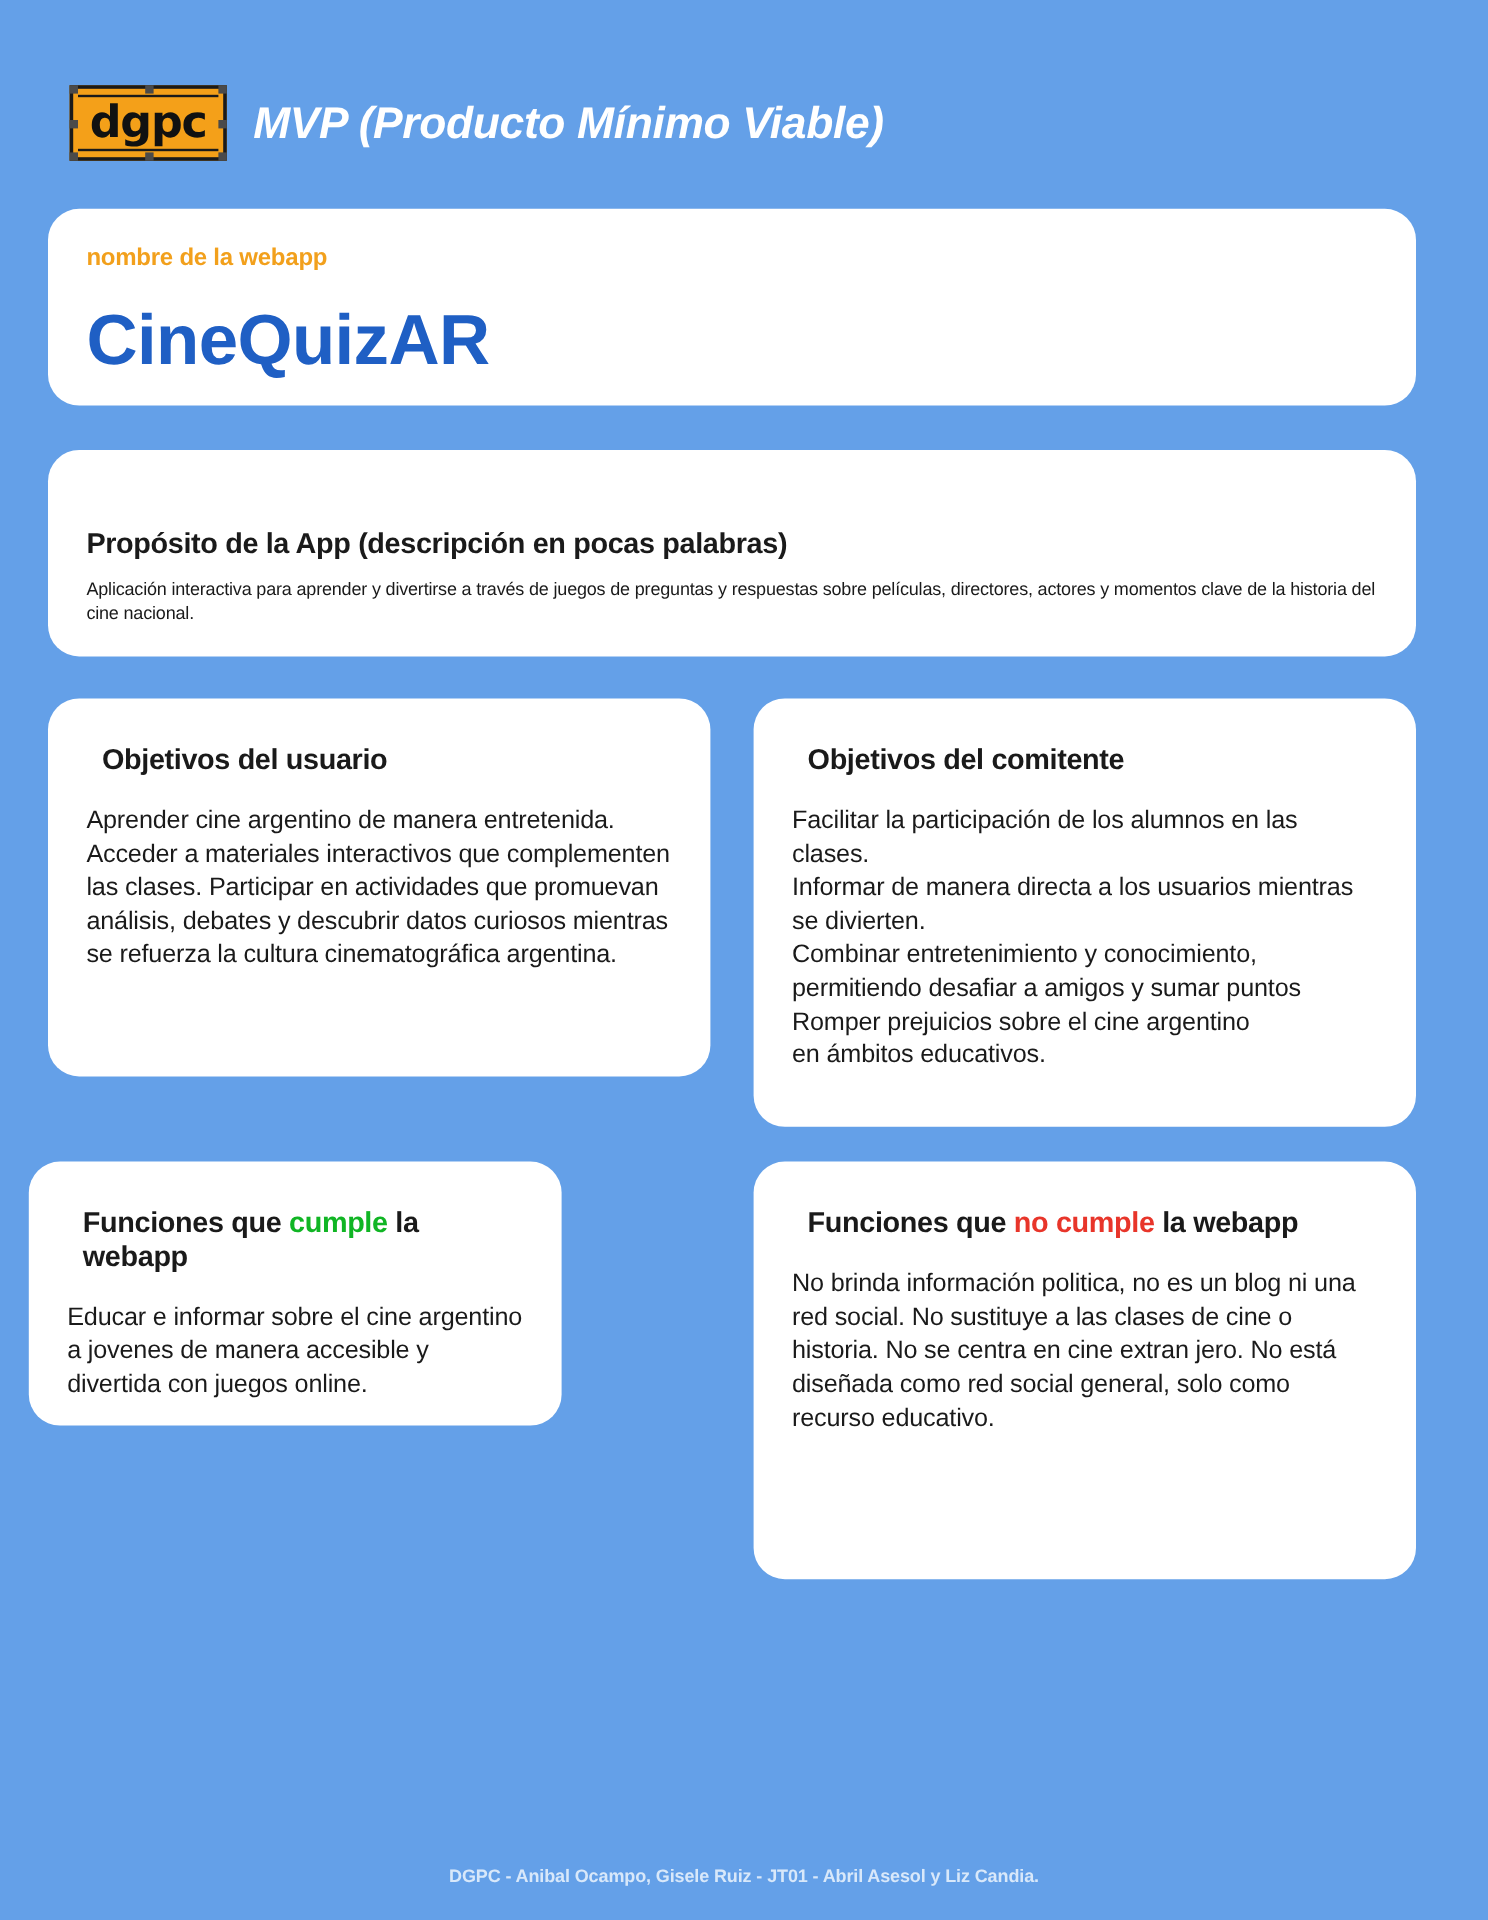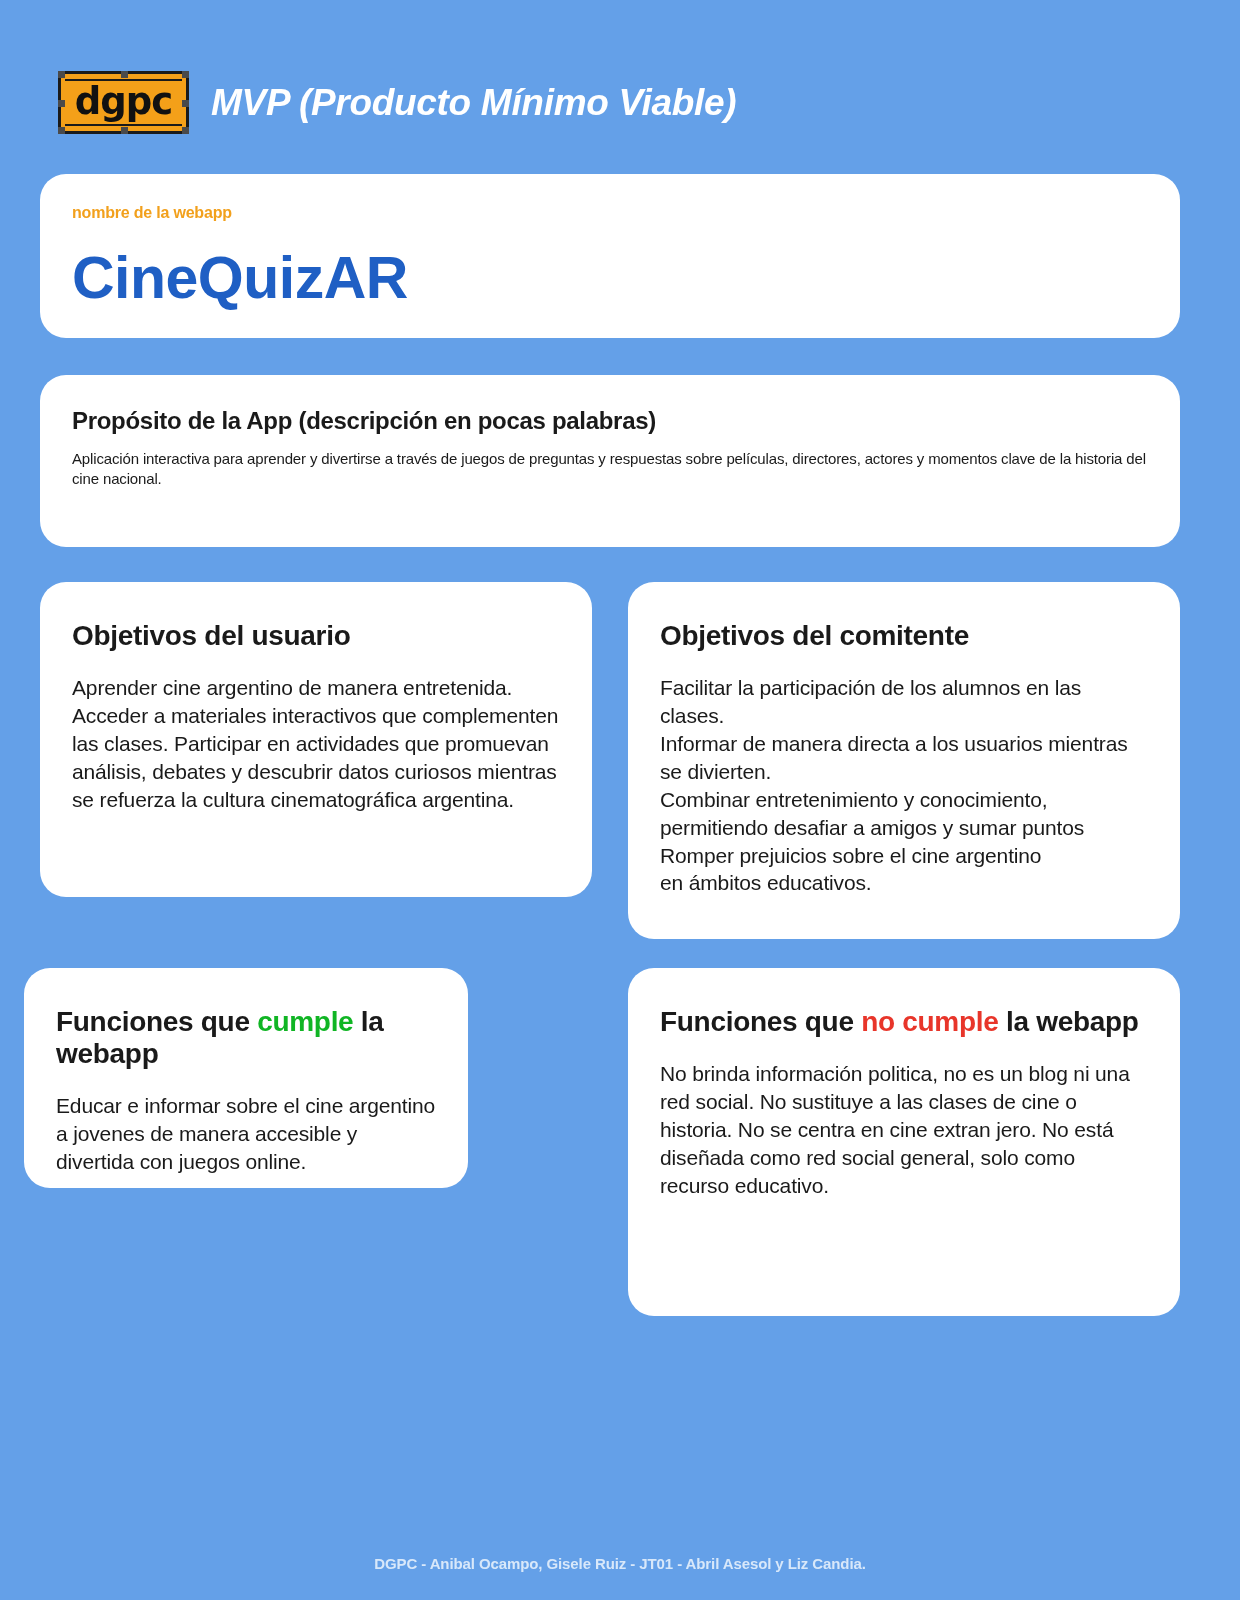--- a/index.html
+++ b/index.html
@@ -90,21 +90,21 @@
   .card-pad { padding: 30px 32px 28px 32px; }
 
   #card-name {
     left: 40px; top: 174px;
     width: 1140px; height: 164px;
     padding: 30px 32px;
   }
   .eyebrow {
     color: #f2a01c;
     font-weight: bold;
-    font-size: 16px;
+    font-size: 20px;
     letter-spacing: -0.2px;
   }
   .appname {
     color: #1f5fc4;
     font-weight: bold;
     font-size: 59px;
     letter-spacing: -0.5px;
     margin-top: 22px;
   }
 
@@ -112,20 +112,21 @@
     left: 40px; top: 375px;
     width: 1140px; height: 172px;
     padding: 32px 32px 26px 32px;
   }
 
   .card-title {
     font-size: 24px;
     font-weight: bold;
     color: #1a1a1a;
     letter-spacing: -0.3px;
+    margin-top: 33px;
   }
   .card-body {
     font-size: 15px;
     line-height: 1.33;
     color: #1a1a1a;
     margin-top: 14px;
     letter-spacing: -0.15px;
   }
 
   #card-user {
@@ -138,25 +139,26 @@
   }
   #card-does {
     left: 24px; top: 968px;
     width: 444px; height: 220px;
   }
   #card-doesnot {
     left: 628px; top: 968px;
     width: 552px; height: 348px;
   }
   .inner-title {
-    font-size: 28px;
+    font-size: 24px;
     font-weight: bold;
     color: #1a1a1a;
     margin-top: 8px;
     letter-spacing: -0.3px;
+    margin-left: 13px;
   }
   .inner-body {
     font-size: 21px;
     line-height: 1.33;
     color: #1a1a1a;
     margin-top: 22px;
     letter-spacing: -0.15px;
   }
   .green { color: #10b524; }
   .red { color: #e8352a; }

